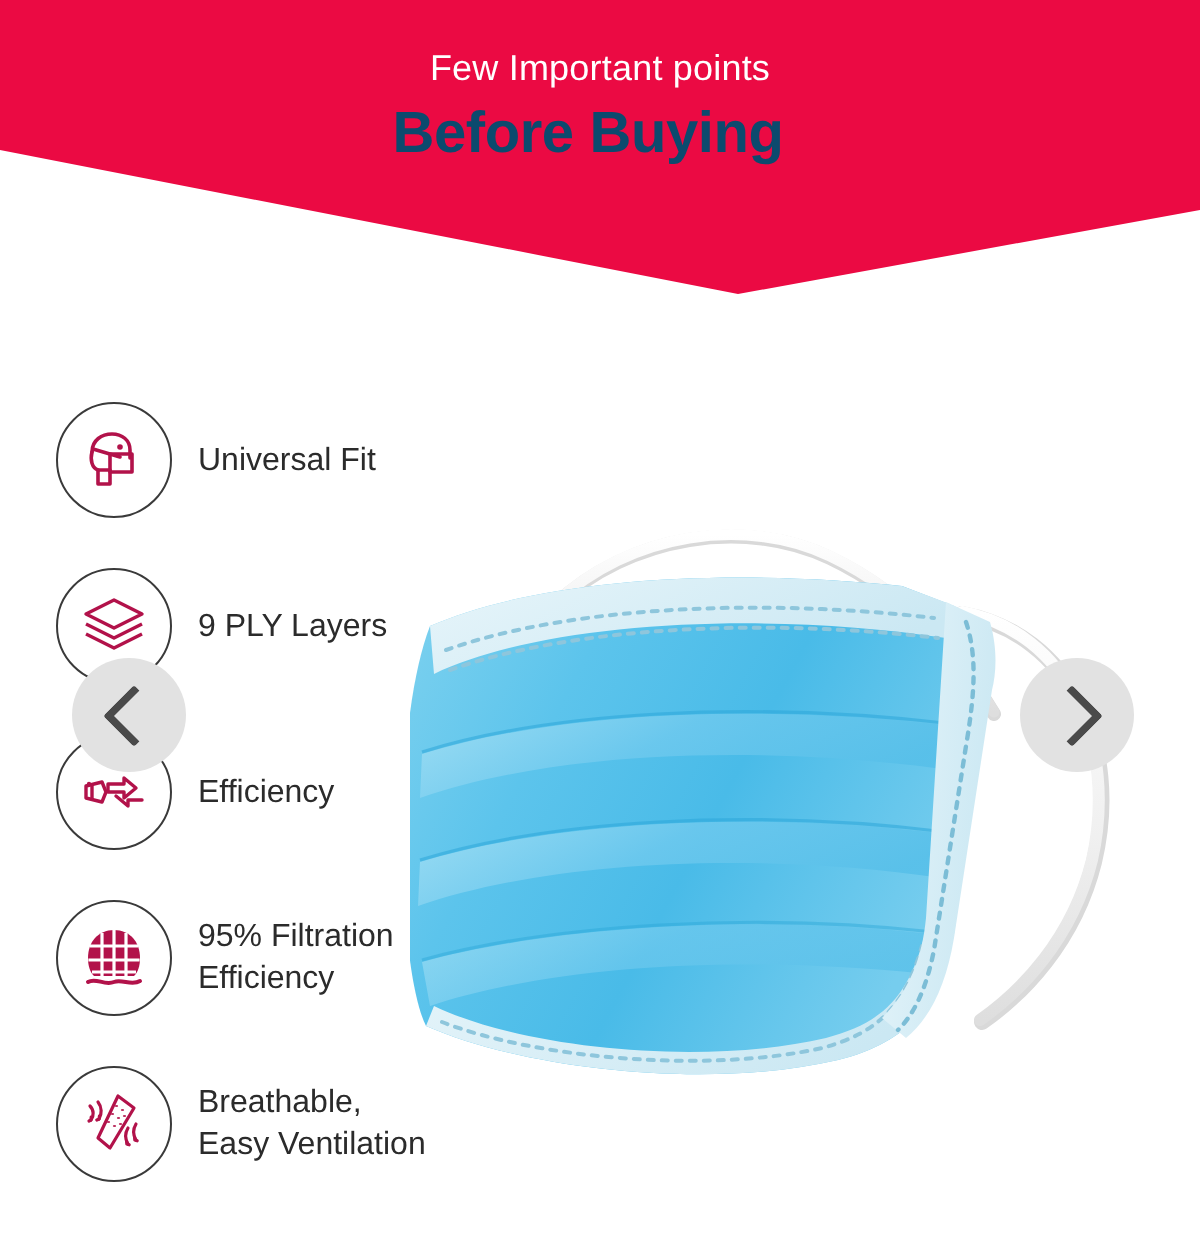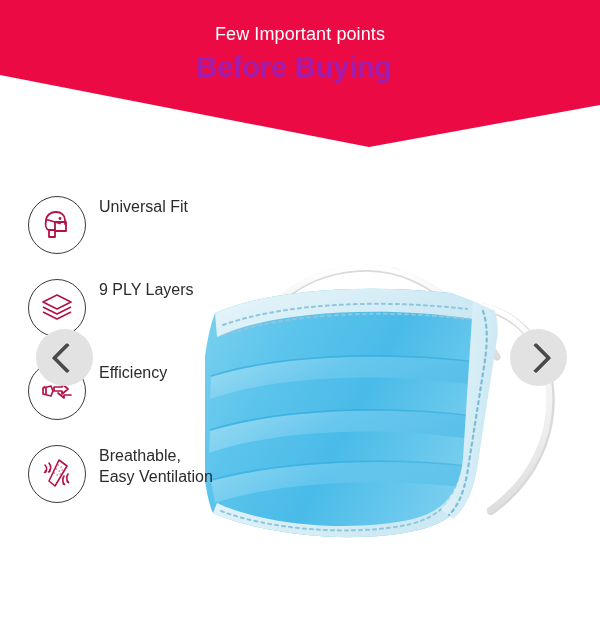--- a/index.html
+++ b/index.html
@@ -44,39 +44,39 @@
   }
   .banner-sub {
     color: #ffffff;
     font-size: 18px;
     line-height: 24px;
     letter-spacing: 0.1px;
     font-weight: 400;
     margin: 0;
   }
   .banner-title {
-    color: #a21caf;
+    color: #0c4a6e;
     font-size: 29px;
     line-height: 38px;
     font-weight: 700;
     letter-spacing: -0.2px;
     margin: 2px 12px 0 0;
   }
 
   
   .features {
     position: absolute;
     left: 28px;
     top: 196px;
     width: 235px;
     z-index: 4;
   }
   .feature-row {
     display: flex;
-    align-items: flex-start;
+    align-items: center;
     height: 68px;
     margin-bottom: 15px;
   }
   .feature-row:last-child {
     margin-bottom: 0;
   }
   .feature-icon-circle {
     flex: 0 0 auto;
     width: 58px;
     height: 58px;
@@ -244,20 +244,38 @@
           <path d="M6 14 L6 20"></path>
           <path d="M14 13 L22 13 L22 10 L28 15 L22 20 L22 17 L14 17 Z"></path>
           <path d="M30 21 L22 21 L22 24 L16 19 L22 14" opacity="0.0"></path>
           <path d="M31 21 L24 21 L24 24 L18 19"></path>
           <circle cx="4.5" cy="13" r="1.1" fill="#b2124a" stroke="none"></circle>
         </svg>
       </div>
       <div class="feature-label">Efficiency</div>
     </div>
 
+    <div class="feature-row">
+      <div class="feature-icon-circle">
+        <svg width="34" height="34" viewBox="0 0 34 34">
+          <path d="M17 3 C25 3 30 9 30 17 C30 21 29 24 27 26 L7 26 C5 24 4 21 4 17 C4 9 9 3 17 3 Z" fill="#b2124a"></path>
+          <g stroke="#ffffff" stroke-width="1.6" fill="none">
+            <path d="M11 4.5 L11 26"></path>
+            <path d="M17 3 L17 26"></path>
+            <path d="M23 4.5 L23 26"></path>
+            <path d="M5 11 L29 11"></path>
+            <path d="M4.2 18 L29.8 18"></path>
+            <path d="M6 24 L28 24"></path>
+          </g>
+          <path d="M4 29 C8 26.5 12 31 17 29 C21 27.5 26 31 30 28.5" fill="none" stroke="#b2124a" stroke-width="2" stroke-linecap="round"></path>
+        </svg>
+      </div>
+      <div class="feature-label">95% Filtration
+Efficiency</div>
+    </div>
 
     <div class="feature-row">
       <div class="feature-icon-circle">
         <svg width="34" height="34" viewBox="0 0 34 34" fill="none" stroke="#b2124a" stroke-width="1.6" stroke-linecap="round" stroke-linejoin="round">
           <path d="M19 3 L27 9 L15 29 L9 24 Z"></path>
           <g stroke-width="1.1" opacity="0.85">
             <path d="M18 8 L18.5 8"></path>
               <path d="M21 10 L21.5 10"></path>
             <path d="M16 12 L16.5 12"></path>
               <path d="M19 14 L19.5 14"></path>

